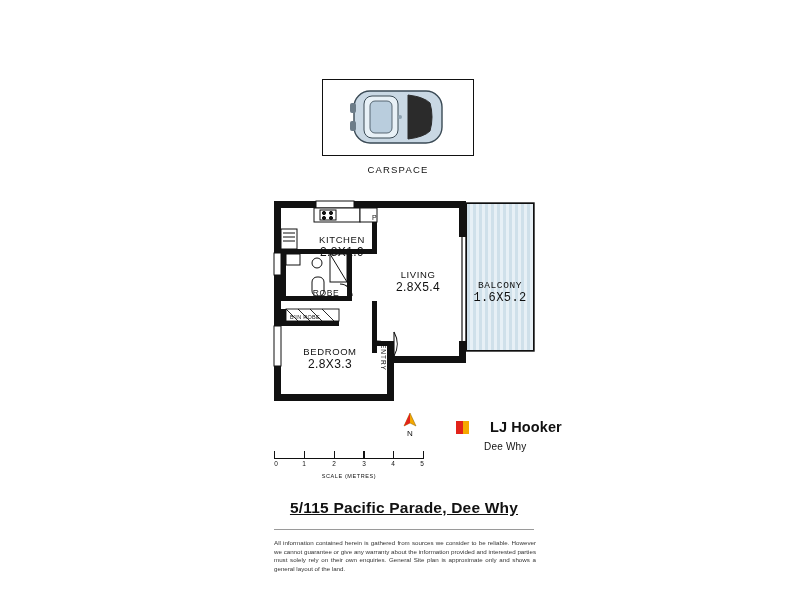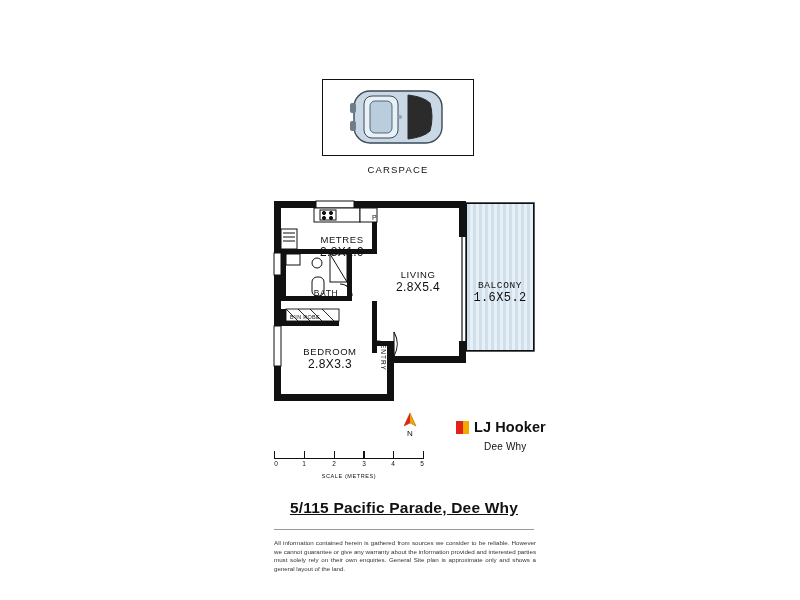--- a/index.html
+++ b/index.html
@@ -78,21 +78,21 @@
   }
 
   
   #compass {
     left: 396px; top: 381px;
     width: 20px; height: 30px;
   }
 
   
   #logo-block { left: 452px; top: 388px; width: 140px; }
-  #logo-row { display: flex; align-items: center; gap: 5px; }
+  #logo-row { display: flex; align-items: center; gap: 21px; }
   #logo-bars { display: flex; width: 13px; height: 13px; }
   #logo-bars i { display: block; width: 50%; height: 100%; }
   #logo-text {
     font-size: 14.5px;
     font-weight: bold;
     letter-spacing: 0.1px;
     color: #111;
   }
   #logo-sub {
     font-size: 10px;
@@ -269,41 +269,41 @@
       <path d="M123 150 A 17 17 0 0 1 140 167"></path>
       <path d="M98 105 A 12 12 0 0 0 86 93"></path>
     </g>
 
     <g stroke="#111" stroke-width="1.2">
       <line x1="208" y1="46" x2="208" y2="150"></line>
     </g>
   </svg>
 
   <div class="room-label" style="left:300px; top:203px; width:76px;">
-    <span>METRES</span>
+    <span>KITCHEN</span>
     <span class="dim">2.8X1.9</span>
   </div>
 
   <div class="room-label" style="left:378px; top:238px; width:72px;">
     <span>LIVING</span>
     <span class="dim">2.8X5.4</span>
   </div>
 
   <div class="room-label" style="left:460px; top:249px; width:72px;font-family:Liberation Mono, monospace;">
     <span>BALCONY</span>
     <span class="dim">1.6X5.2</span>
   </div>
 
   <div class="room-label" style="left:286px; top:315px; width:80px;">
     <span>BEDROOM</span>
     <span class="dim">2.8X3.3</span>
   </div>
 
   <div class="room-label" style="left:300px; top:256px; width:44px; font-size:8.5px;">
-    <span>BATH</span>
+    <span>ROBE</span>
   </div>
 
   <div class="tiny-label" style="left:368px; top:183px; font-size:7px;">P</div>
   <div class="tiny-label" style="left:286px; top:283px;">B'IN ROBE</div>
   <div class="tiny-label" style="left:376px; top:313px; writing-mode:vertical-rl; font-size:6.5px; letter-spacing:1px;">ENTRY</div>
 
   <svg class="abs" id="compass" viewBox="0 0 20 30">
     <polygon points="10,1 16,14 10,11 4,14" fill="#f5a800" stroke="#8a6000" stroke-width="0.5"></polygon>
     <polygon points="10,1 10,11 4,14" fill="#e2231a"></polygon>
     <text x="10" y="24" text-anchor="middle" font-size="8" font-family="Liberation Sans, sans-serif" fill="#111">N</text>

